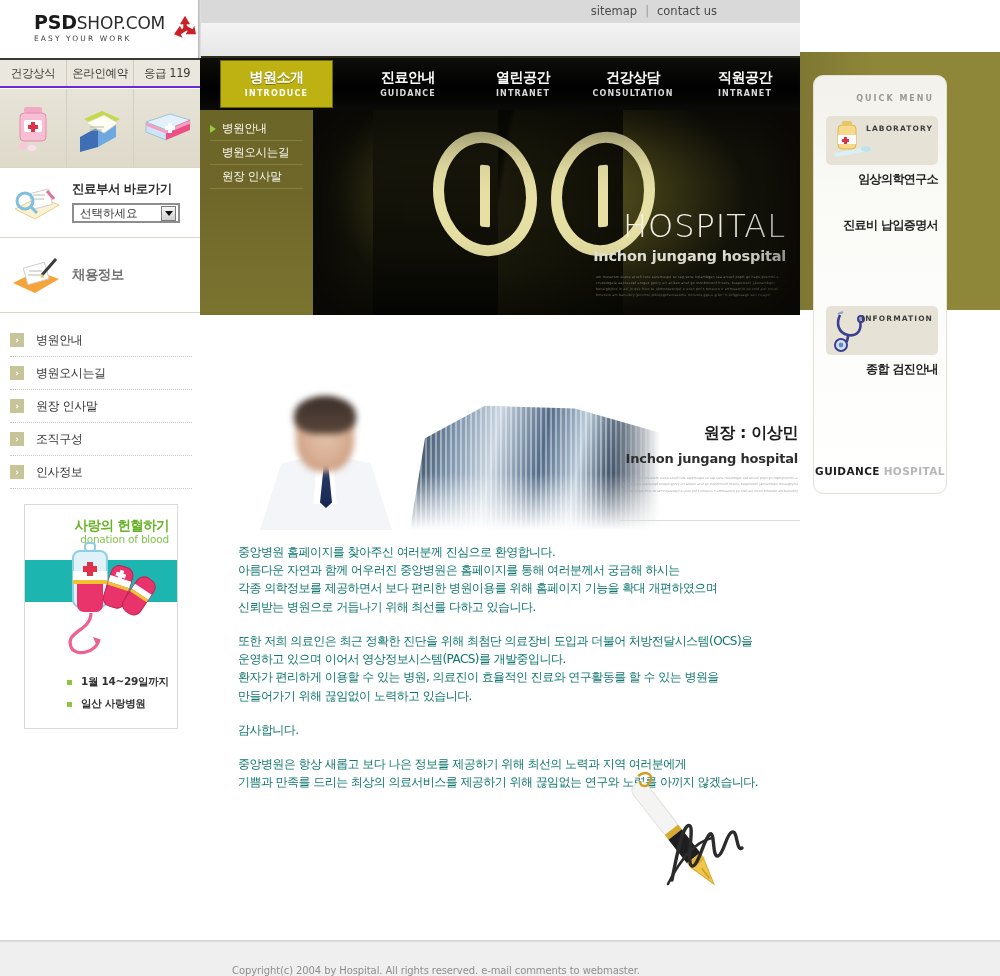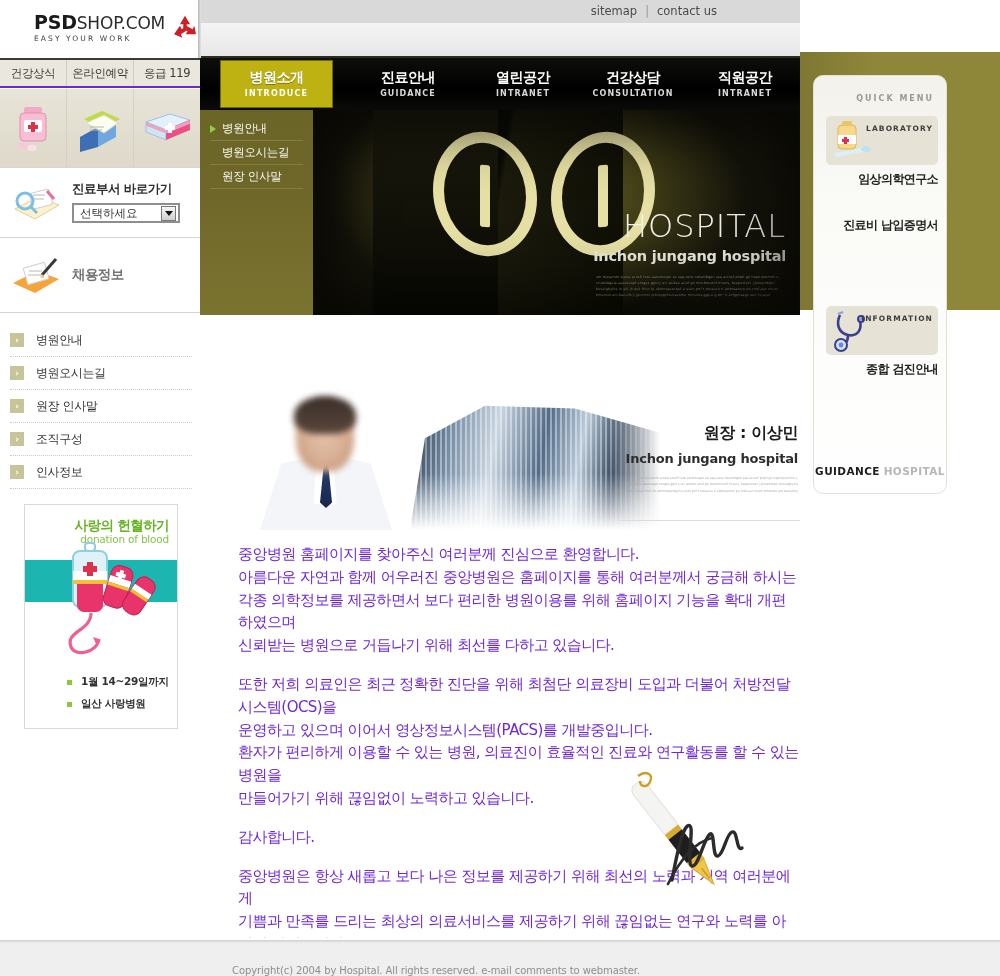--- a/index.html
+++ b/index.html
@@ -268,21 +268,21 @@
     background:linear-gradient(180deg,#3a2f2a,#5a463b);filter:blur(3.2px);
   }
 
   .drname{ position:absolute;left:420px;top:108px;width:178px;text-align:right;}
   .drname .l1{ font-size:16px;font-weight:bold;color:#1c1c1c;letter-spacing:-.4px;}
   .drname .l2{ font-size:13px;font-weight:bold;color:#2e2e2e;margin-top:7px;letter-spacing:-.2px;}
   .drname .blurb{ margin-top:9px;font-size:3.1px;color:#a8a8a8;line-height:2.1;}
   .drname-rule{ position:absolute;left:420px;top:205px;width:180px;height:1px;background:#dcdcdc;}
 
   .body-copy{ position:absolute;left:38px;top:228px;width:562px;}
-  .body-copy p{ font-size:15px;color:#6d28d9;line-height:1.52;letter-spacing:-.55px;
+  .body-copy p{ font-size:12px;color:#0f766e;line-height:1.52;letter-spacing:-.55px;
     margin-bottom:16px;}
   .body-copy p:last-child{ margin-bottom:0;}
 
   .sig{ position:absolute;left:620px;top:768px;width:170px;height:125px;}
   .sig svg{ display:block;}
 
   
   .foot-line{ position:absolute;left:0;top:940px;width:1000px;height:3px;
     background:linear-gradient(180deg,#cfcfcf,#efefef);}
   .footer{ position:absolute;left:0;top:943px;width:1000px;height:33px;background:#efefef;}

